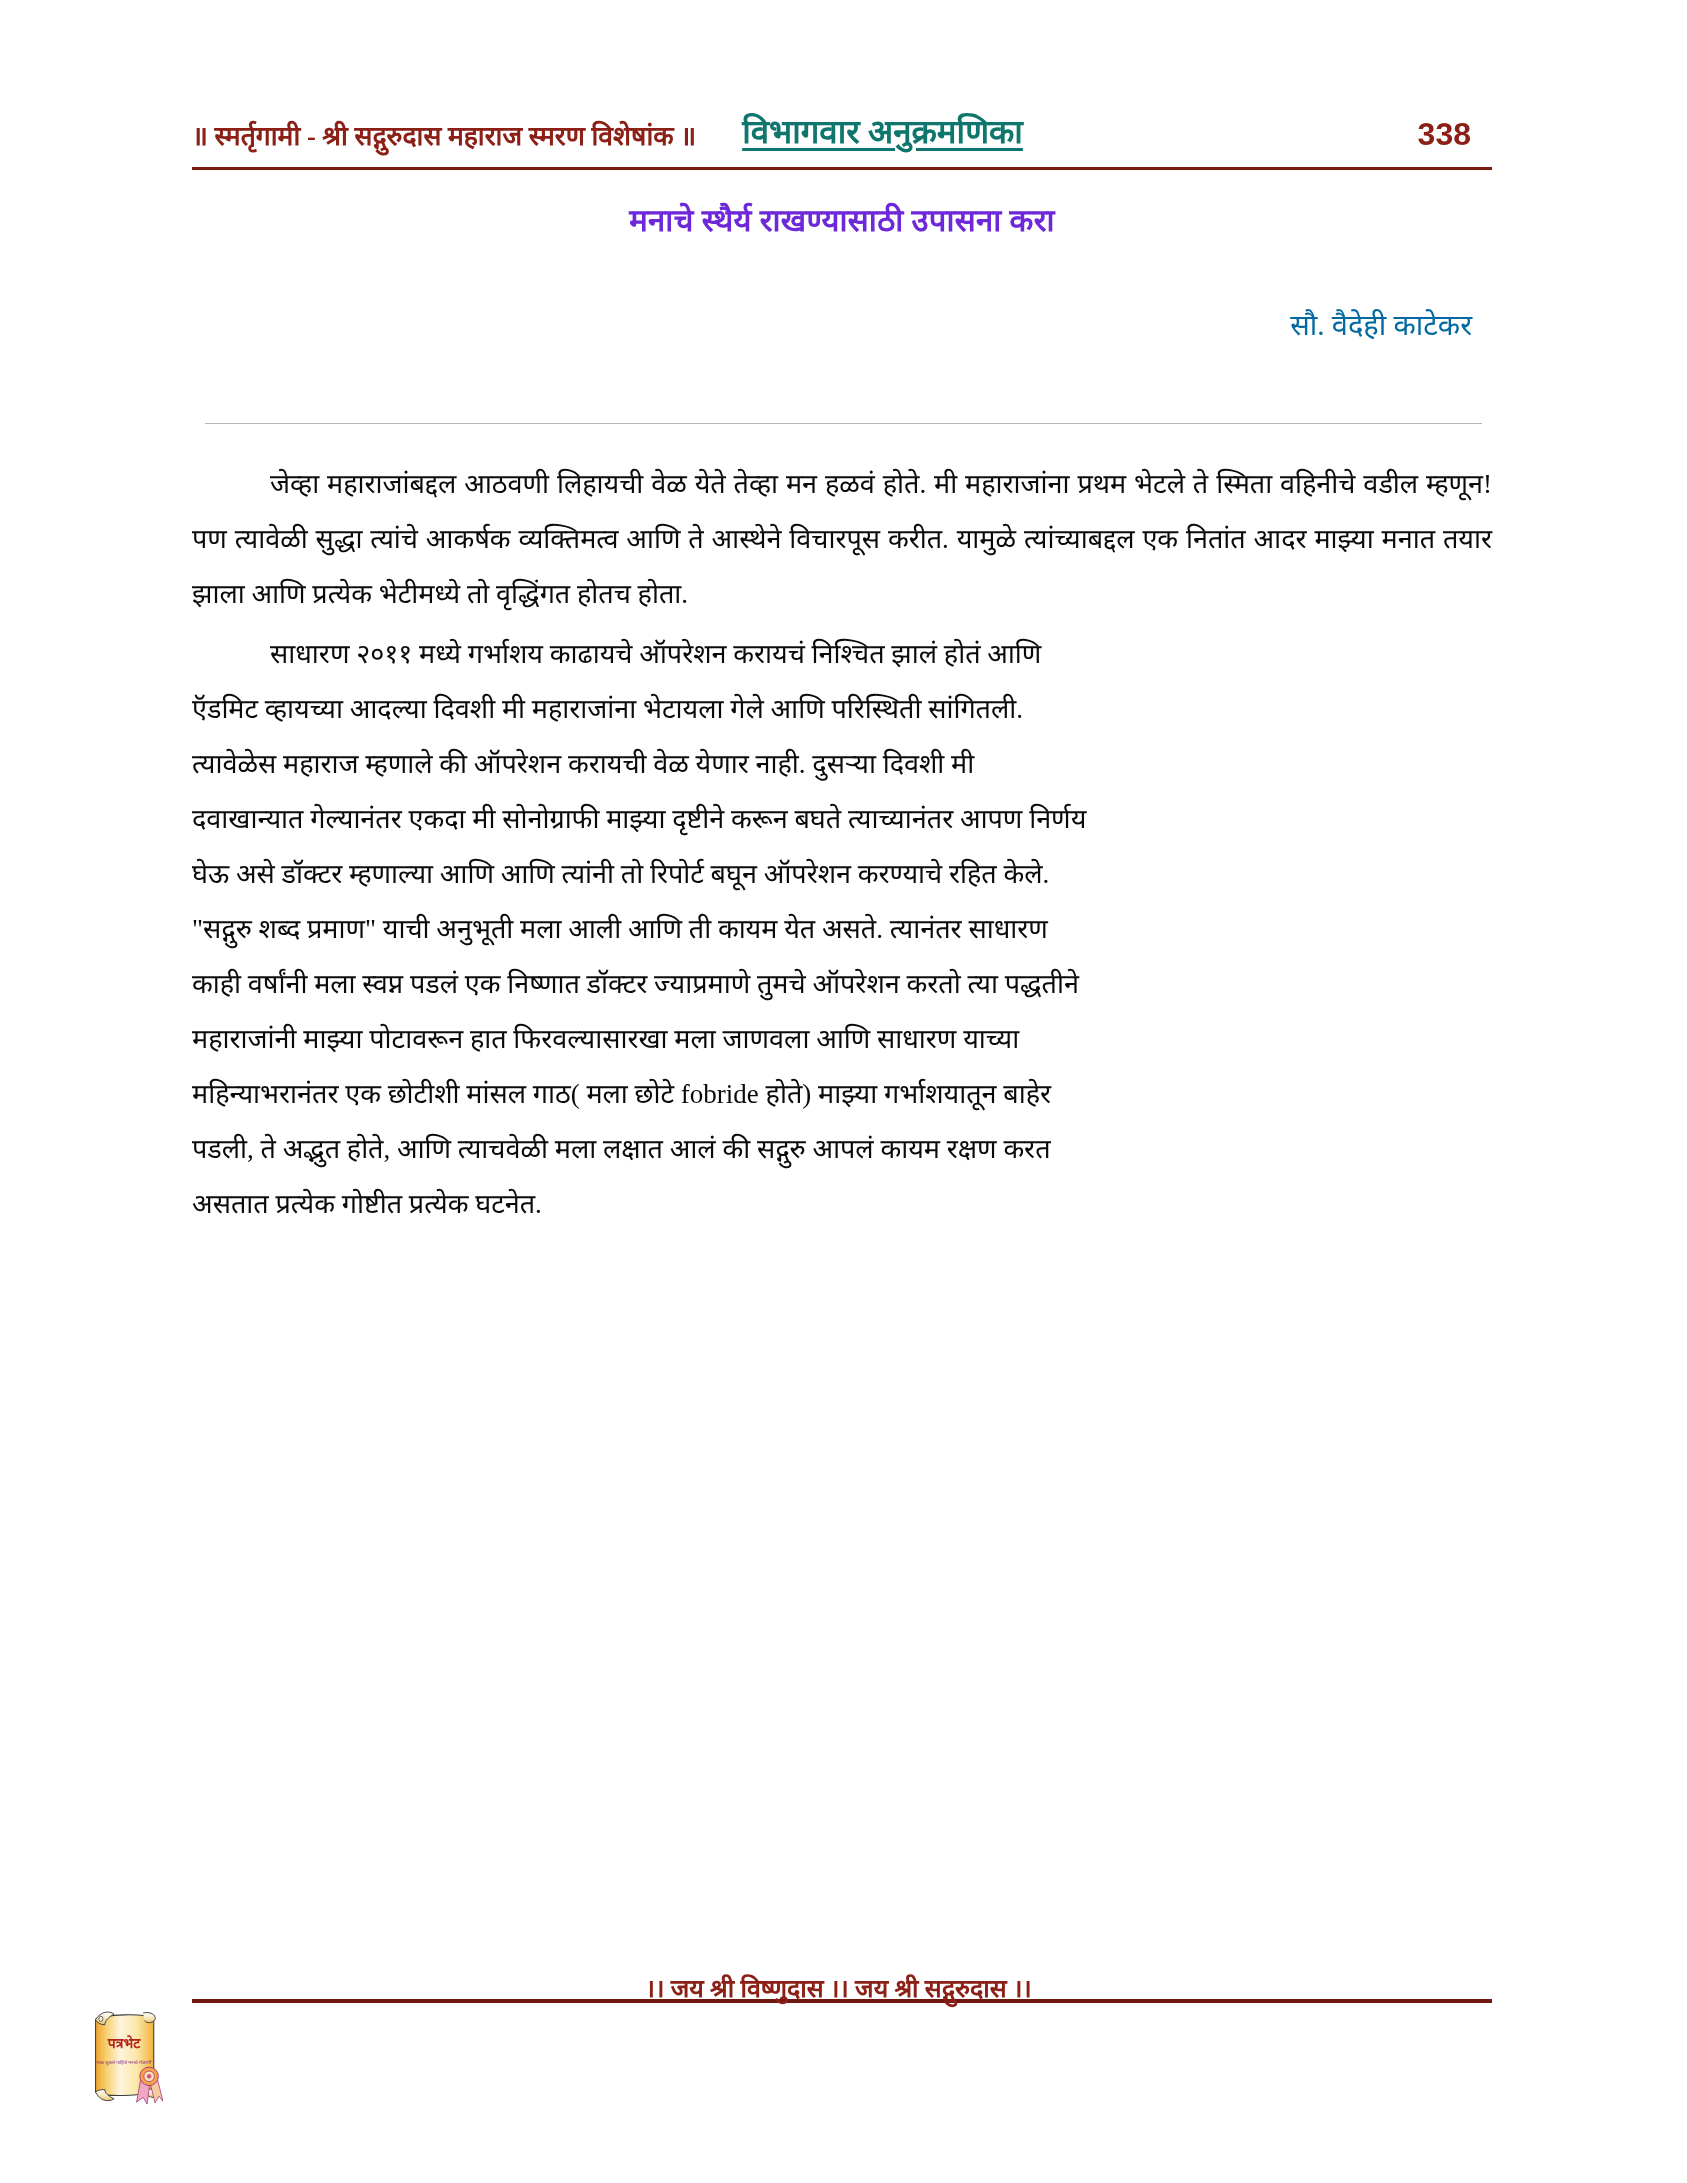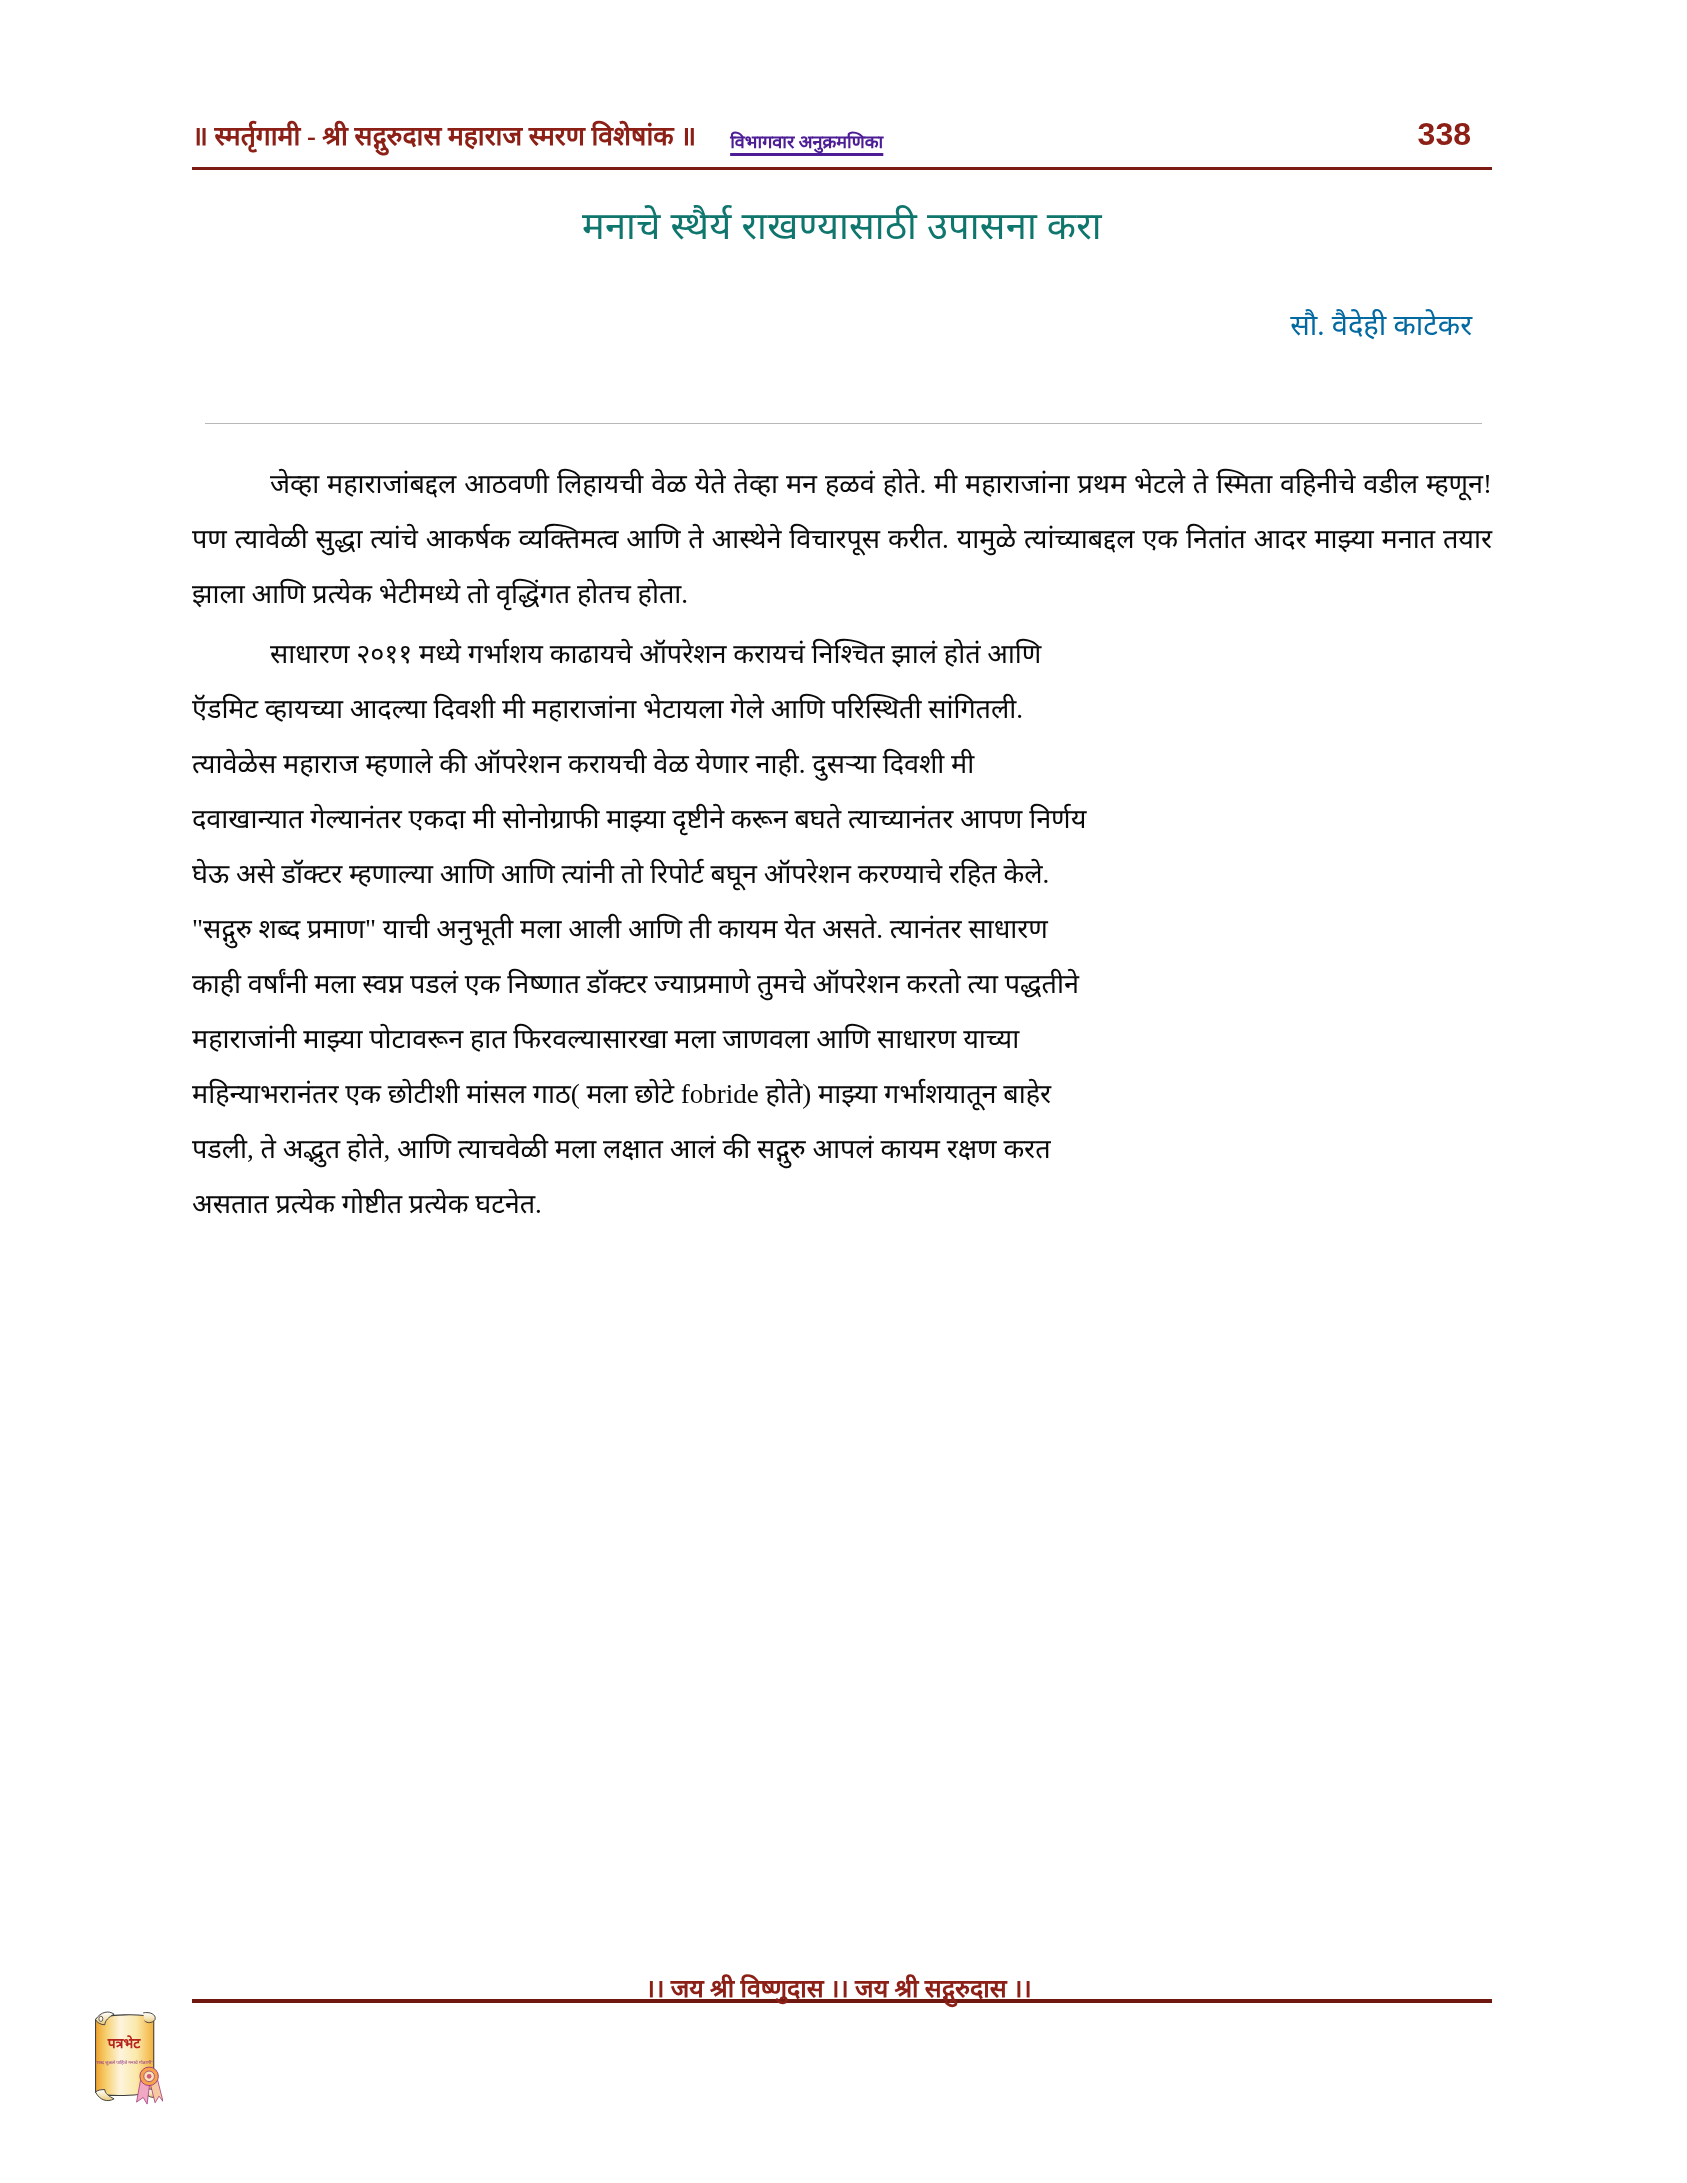--- a/index.html
+++ b/index.html
@@ -36,28 +36,28 @@
   }
   .header-title {
     color: #8c2017;
     font-size: 26.5px;
     font-weight: bold;
     letter-spacing: 0px;
     white-space: nowrap;
     line-height: 1.2;
   }
   .header-link {
-    color: #4c1d95;
-    font-size: 18px;
+    color: #0f766e;
+    font-size: 33px;
     font-weight: bold;
     text-decoration: underline;
     text-decoration-thickness: 2.6px;
     text-underline-offset: 4.6px;
     white-space: nowrap;
-    margin-left: 34px;
+    margin-left: 46px;
     cursor: pointer;
   }
   .header-pageno {
     color: #8c2017;
     font-size: 32px;
     font-weight: bold;
     font-family: Liberation Sans, sans-serif;
     margin-left: auto;
     white-space: nowrap;
     padding-right: 4px;
@@ -72,23 +72,23 @@
     background: #7b1b12;
   }
 
   
   .doc-title {
     position: absolute;
     left: 192px;
     top: 198px;
     width: 1300px;
     text-align: center;
-    font-size: 38px;
-    font-weight: normal;
-    color: #0f766e;
+    font-size: 31px;
+    font-weight: bold;
+    color: #6d28d9;
     letter-spacing: 0.3px;
   }
 
   .doc-author {
     position: absolute;
     left: 192px;
     top: 304px;
     width: 1300px;
     text-align: right;
     padding-right: 20px;

